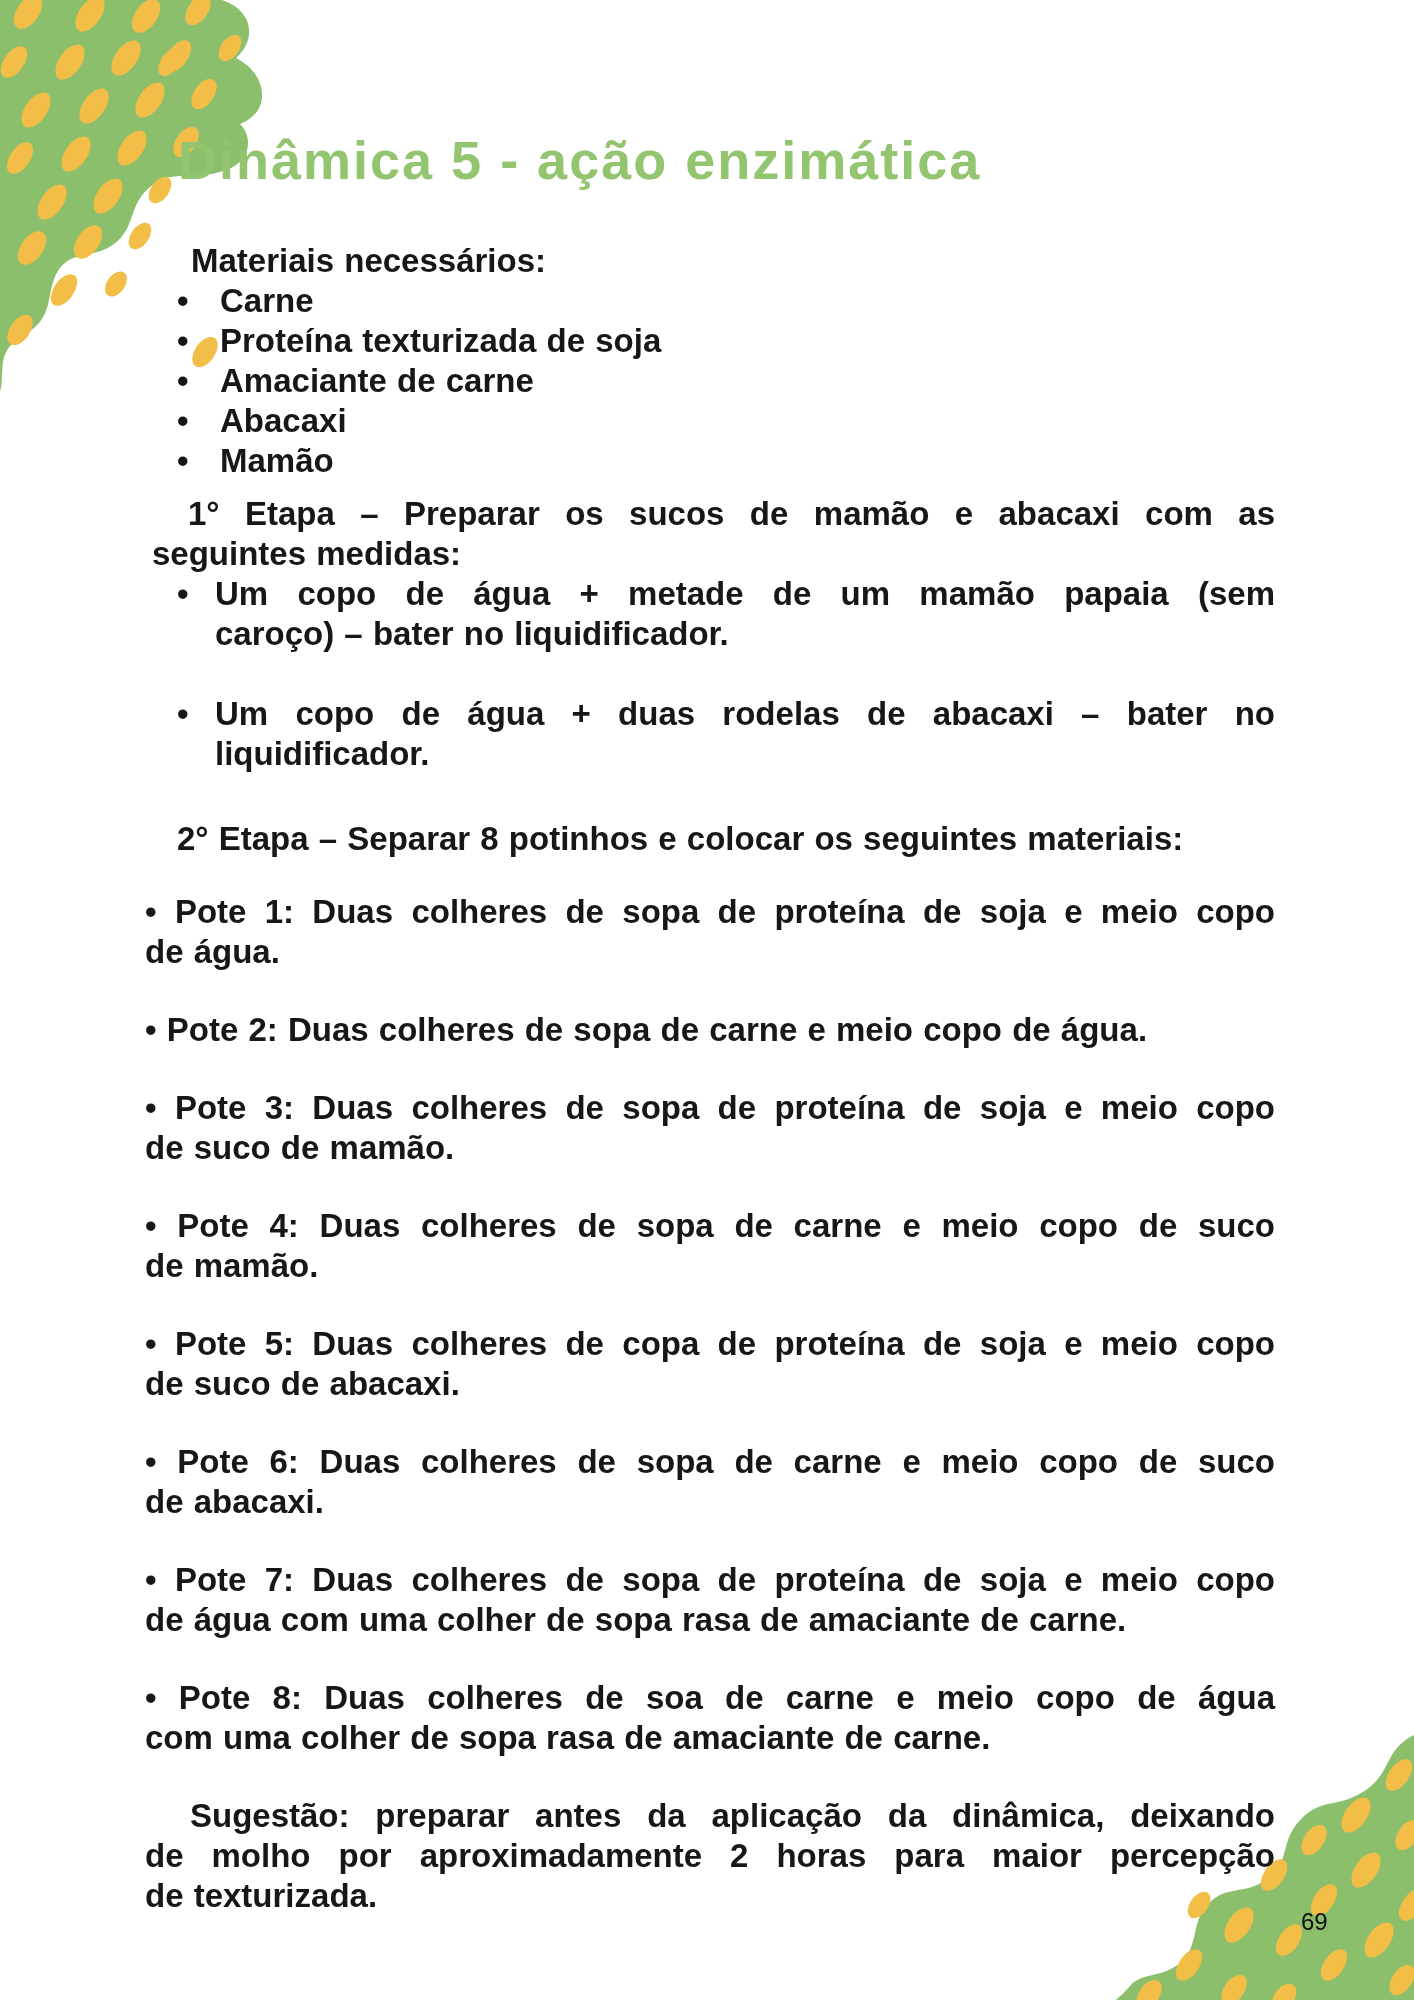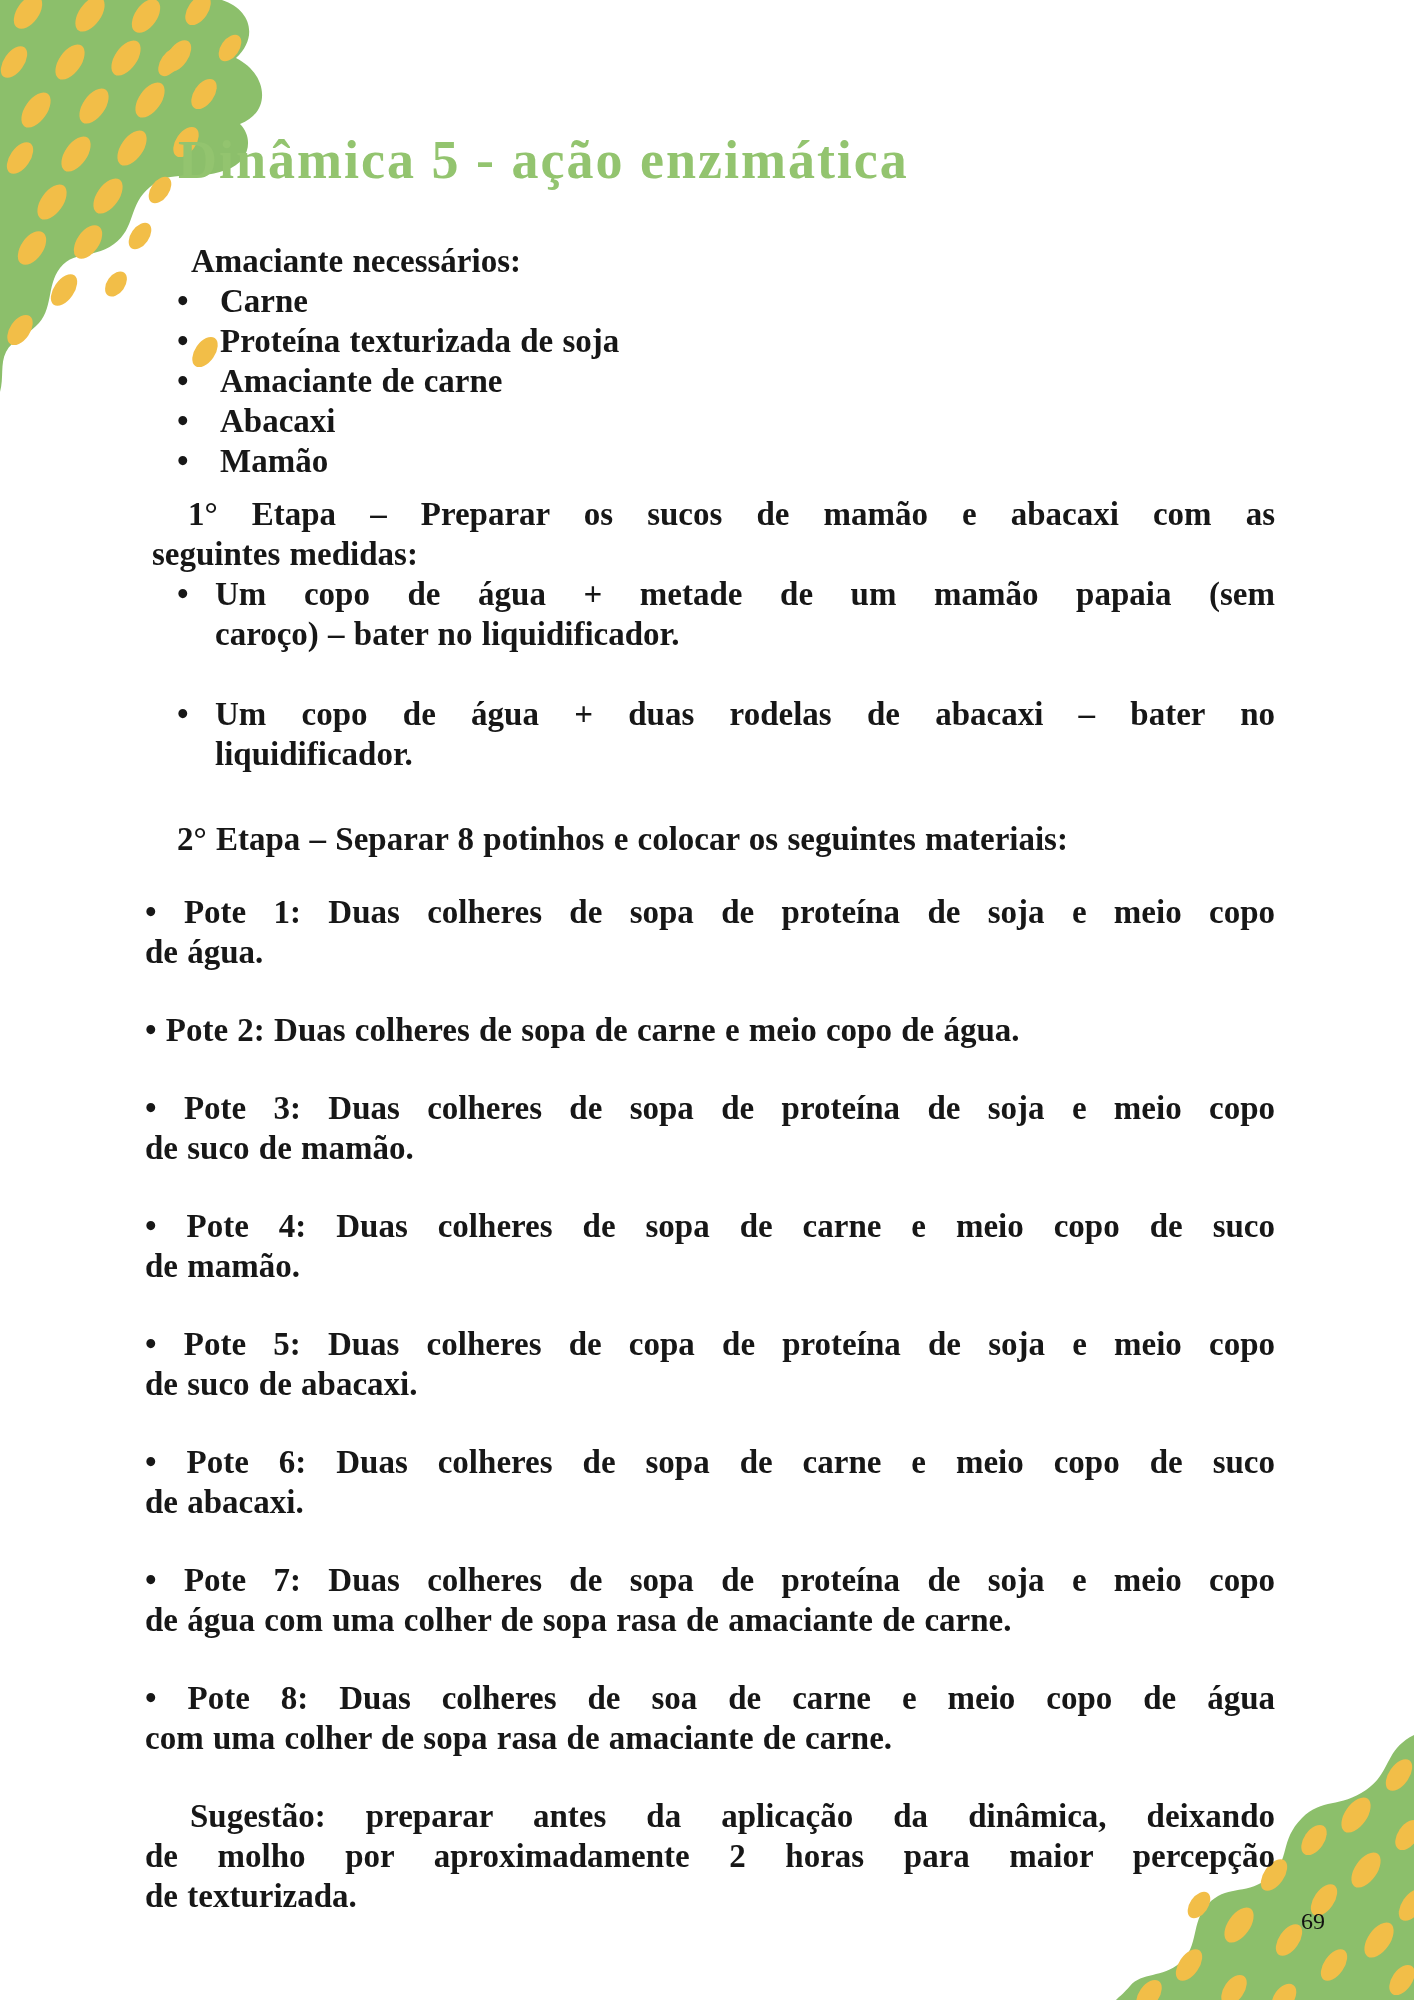--- a/index.html
+++ b/index.html
@@ -1,19 +1,19 @@
 <!DOCTYPE html>
 <html lang="pt"><head>
 <meta charset="utf-8">
 <style>
   html,body{margin:0;padding:0;background:#e8e8e8;}
   .page{
     position:relative;width:1414px;height:2000px;margin:0 auto;
     background:#ffffff;overflow:hidden;
-    font-family:Liberation Serif, serif;
+    font-family:Liberation Sans, sans-serif;
     font-weight:bold;color:#171717;
   }
   
   .blob{position:absolute;pointer-events:none;}
   .blob-tl{top:0;left:0;}
   .blob-br{bottom:0;right:0;}
   
   .title{
     position:relative;z-index:2;
     margin:128px 0 0 178px;
@@ -126,21 +126,21 @@
       <ellipse cx="250" cy="470" rx="10" ry="17" transform="rotate(35 250 470)"></ellipse>
       <ellipse cx="300" cy="478" rx="10" ry="16" transform="rotate(35 300 478)"></ellipse>
       <ellipse cx="418" cy="460" rx="10" ry="17" transform="rotate(35 418 460)"></ellipse>
     </g>
   </svg>
 
   <h1 class="title">Dinâmica 5 - ação enzimática</h1>
 
   <div class="content">
 
-    <p class="materials-header">Amaciante necessários:</p>
+    <p class="materials-header">Materiais necessários:</p>
 
     <ul class="materials">
 
         <li>Carne</li>
 
         <li>Proteína texturizada de soja</li>
 
         <li>Amaciante de carne</li>
 
         <li>Abacaxi</li>

